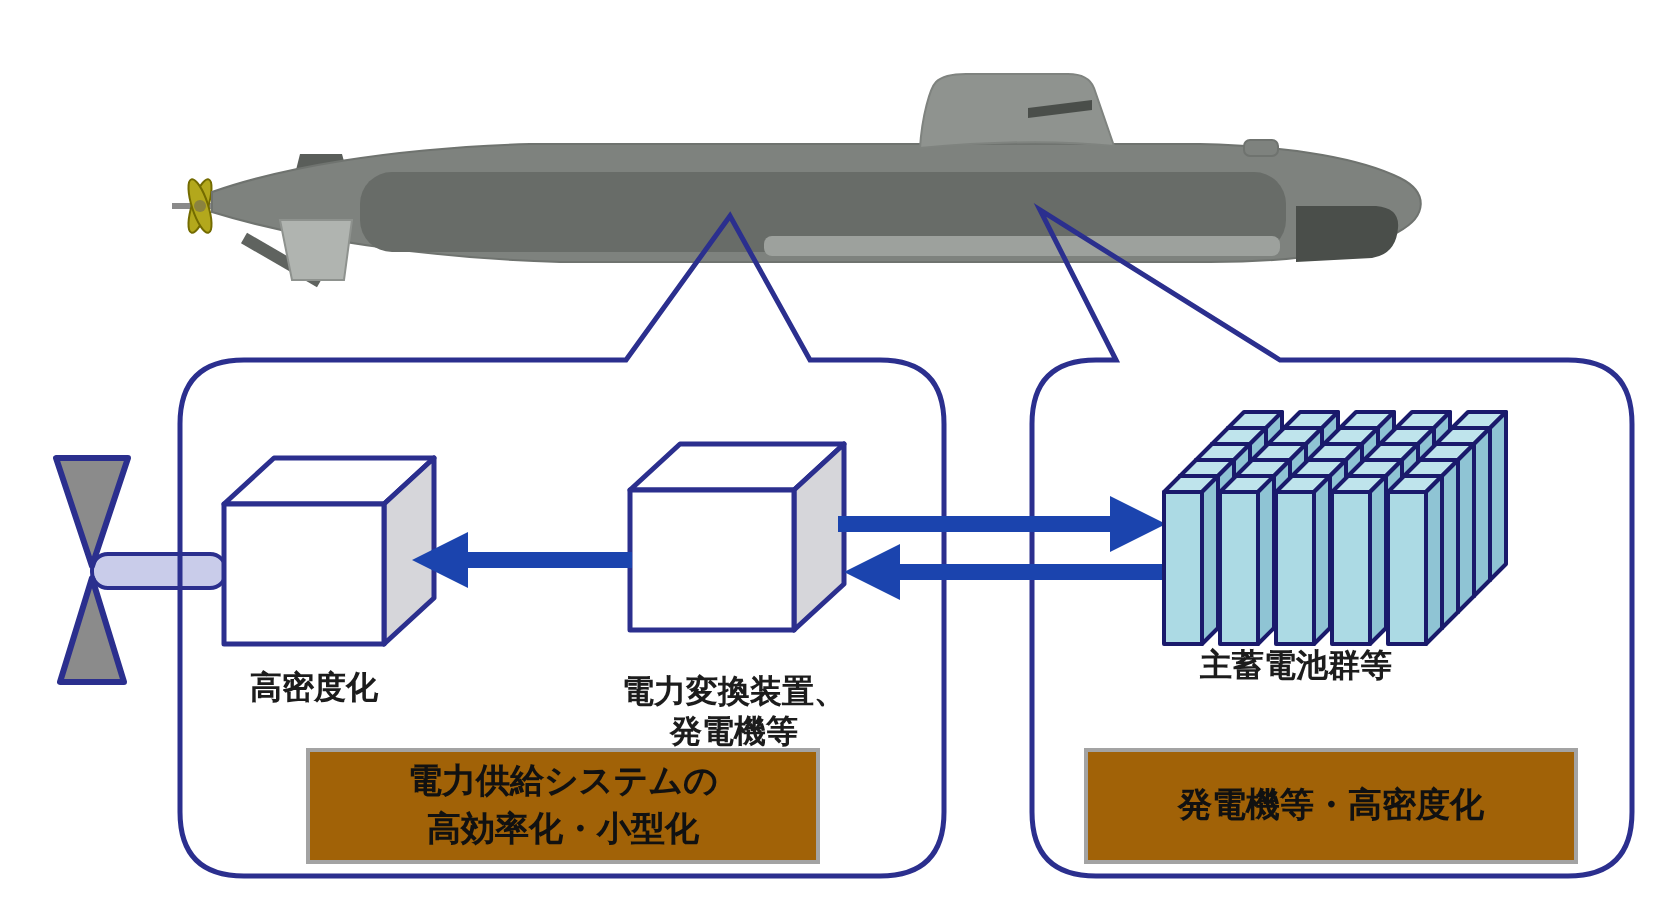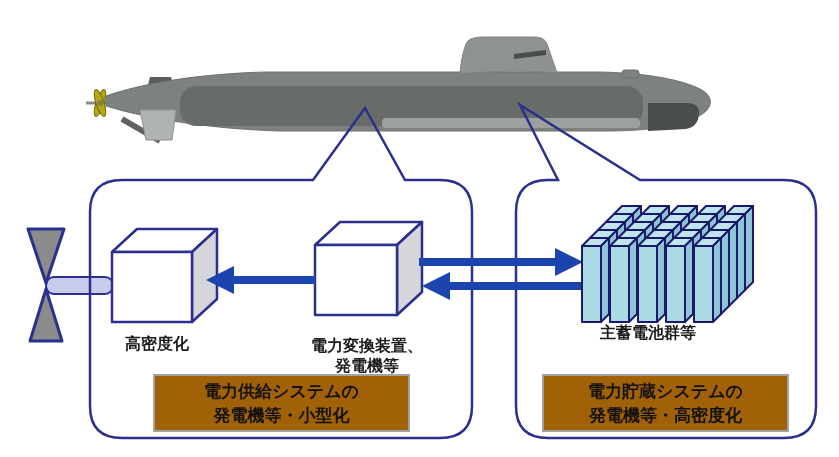--- a/index.html
+++ b/index.html
@@ -125,21 +125,20 @@
 
   <div class="lbl" style="left:272px;top:336px;width:190px;">
     <div>電力変換装置、</div>
     <div>発電機等</div>
   </div>
 
   <div class="lbl" style="left:558px;top:323px;width:180px;text-align:center;">主蓄電池群等</div>
 
   <div class="caption-box" style="left:153px;top:374px;width:257px;height:58px;">
     <div>電力供給システムの</div>
-    <div>発電機等・小型化</div>
+    <div>高効率化・小型化</div>
   </div>
 
   <div class="caption-box" style="left:542px;top:374px;width:247px;height:58px;">
-    <div>電力貯蔵システムの</div>
     <div>発電機等・高密度化</div>
   </div>
 
 </div>
 
 </body></html>

